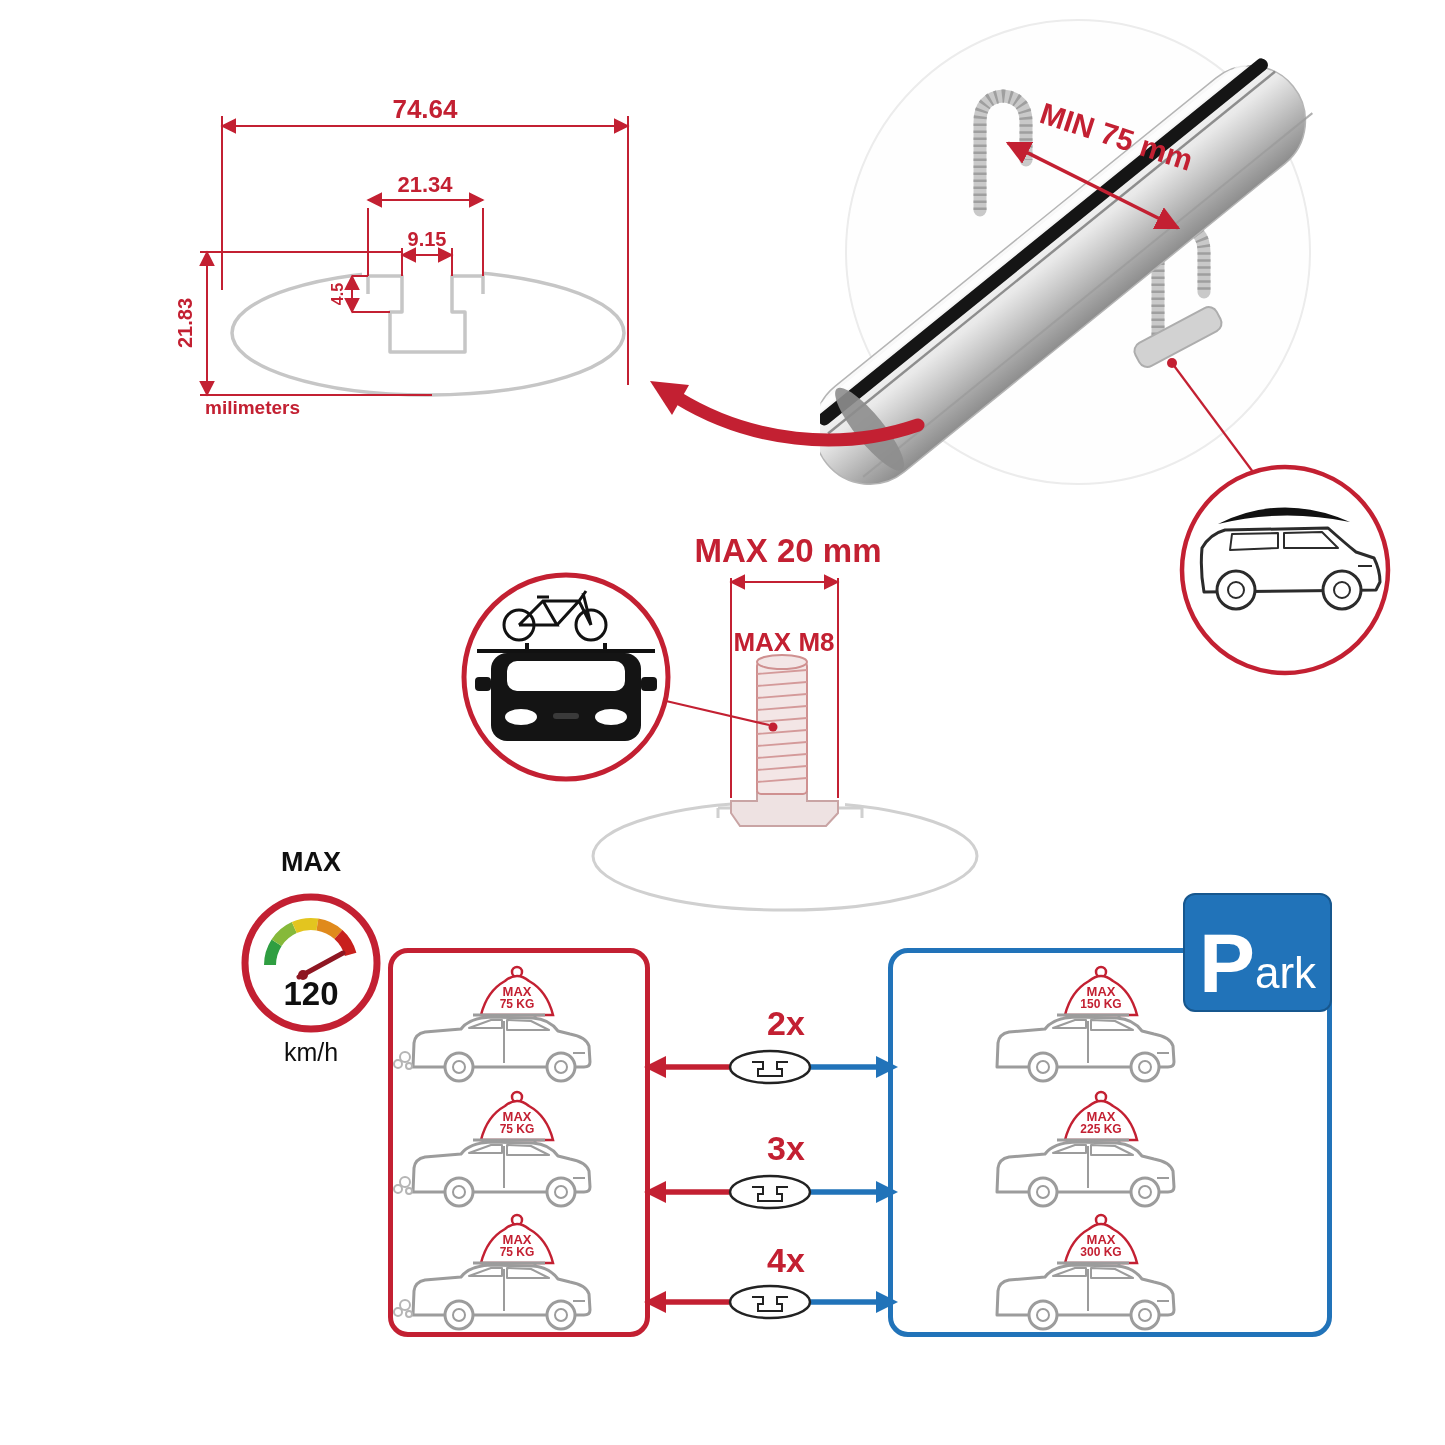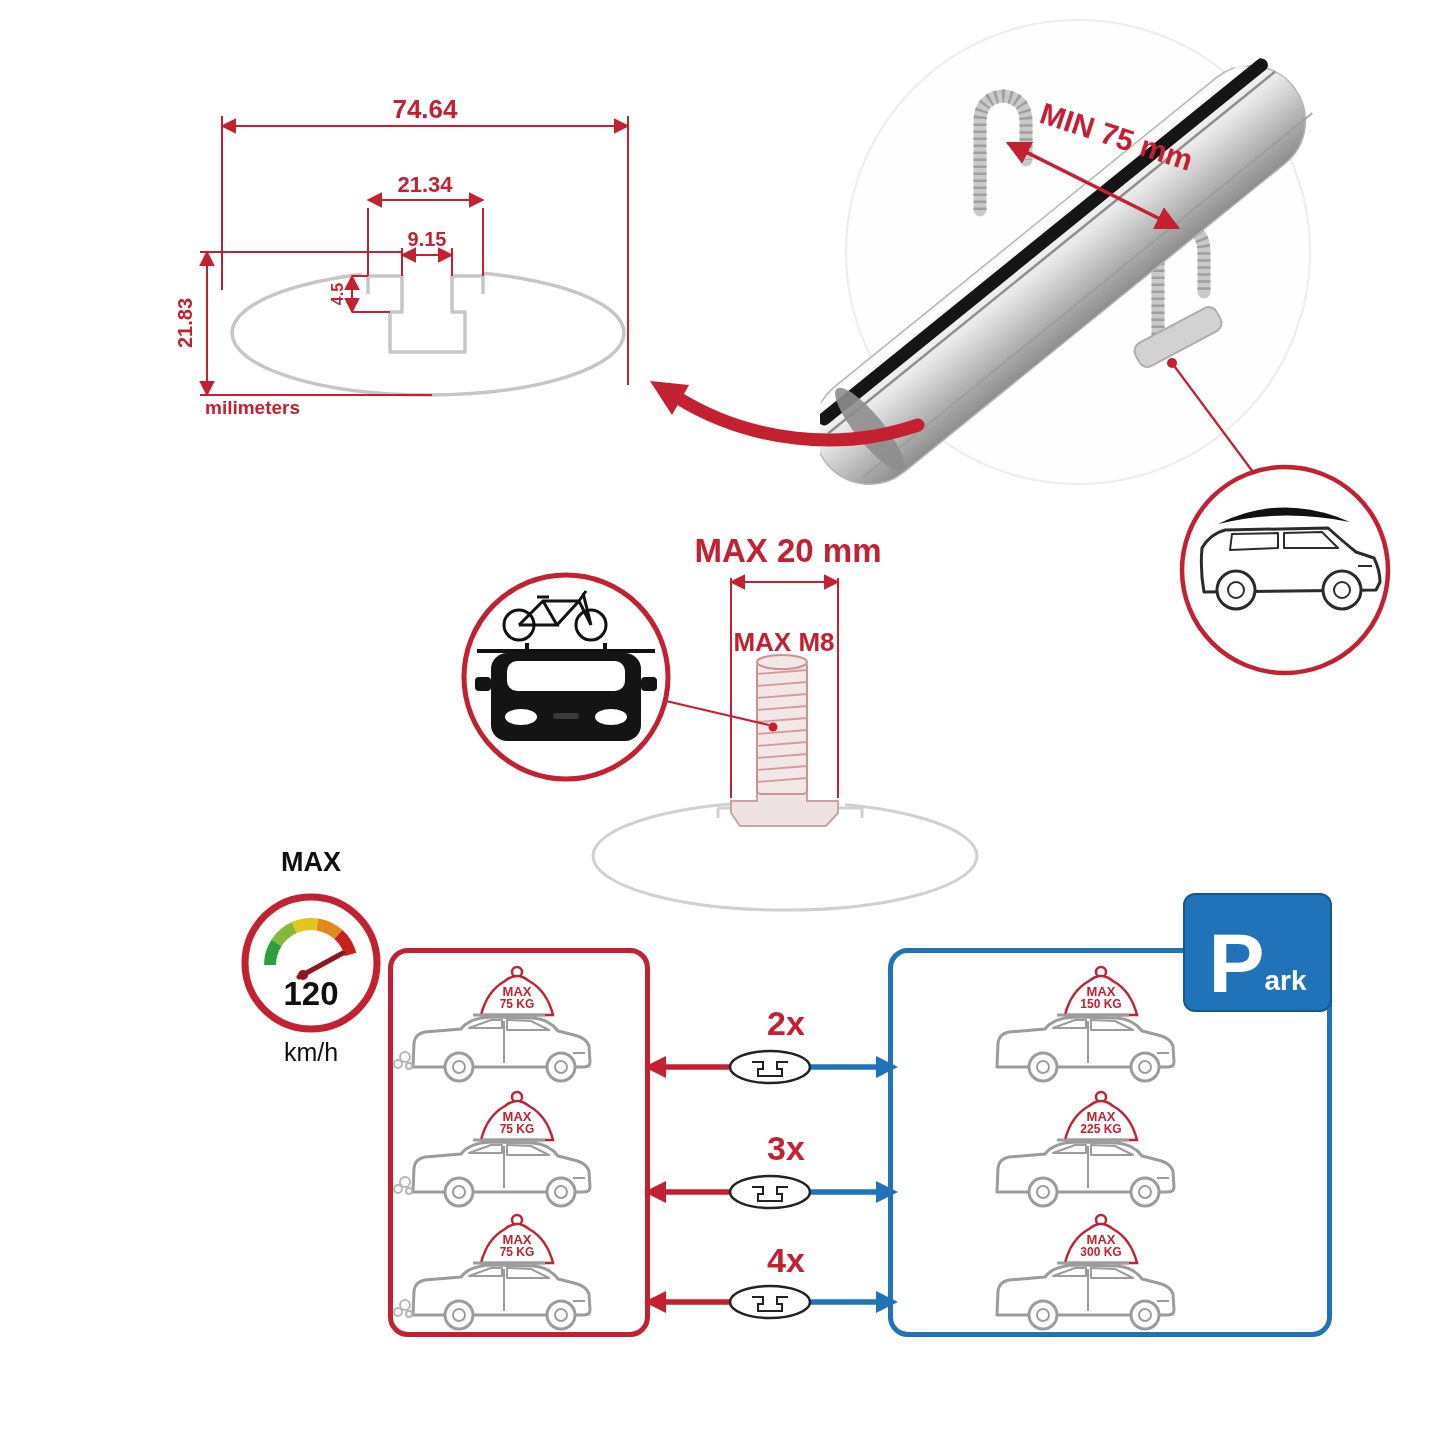--- a/index.html
+++ b/index.html
@@ -8,21 +8,21 @@
   .abs{position:absolute;}
   svg text{font-family:"Liberation Sans",sans-serif;}
   .red-box{position:absolute;left:388px;top:948px;width:262px;height:389px;
            border:5px solid #c32032;border-radius:20px;box-sizing:border-box;background:#fff;}
   .blue-box{position:absolute;left:888px;top:948px;width:444px;height:389px;
             border:5px solid #2173b9;border-radius:20px;box-sizing:border-box;background:#fff;}
   .park-sign{position:absolute;left:1183px;top:893px;width:149px;height:119px;
              background:#2173b9;border:2px solid #17578e;border-radius:12px;box-sizing:border-box;
              display:flex;align-items:flex-end;justify-content:center;padding-bottom:12px;z-index:6;}
   .park-sign .big{color:#fff;font-weight:bold;font-size:84px;line-height:0.82;}
-  .park-sign .small{color:#fff;font-weight:bold;font-size:28px;line-height:1;margin-bottom:3px;}
+  .park-sign .small{color:#fff;font-weight:normal;font-size:44px;line-height:1;margin-bottom:3px;}
   .z1{z-index:1}.z2{z-index:2}.z3{z-index:3}.z4{z-index:4}
 </style>
 </head>
 <body>
 
 <div class="canvas">
 
   <svg width="0" height="0" class="abs" aria-hidden="true">
     <defs>
       <g id="carrow">

